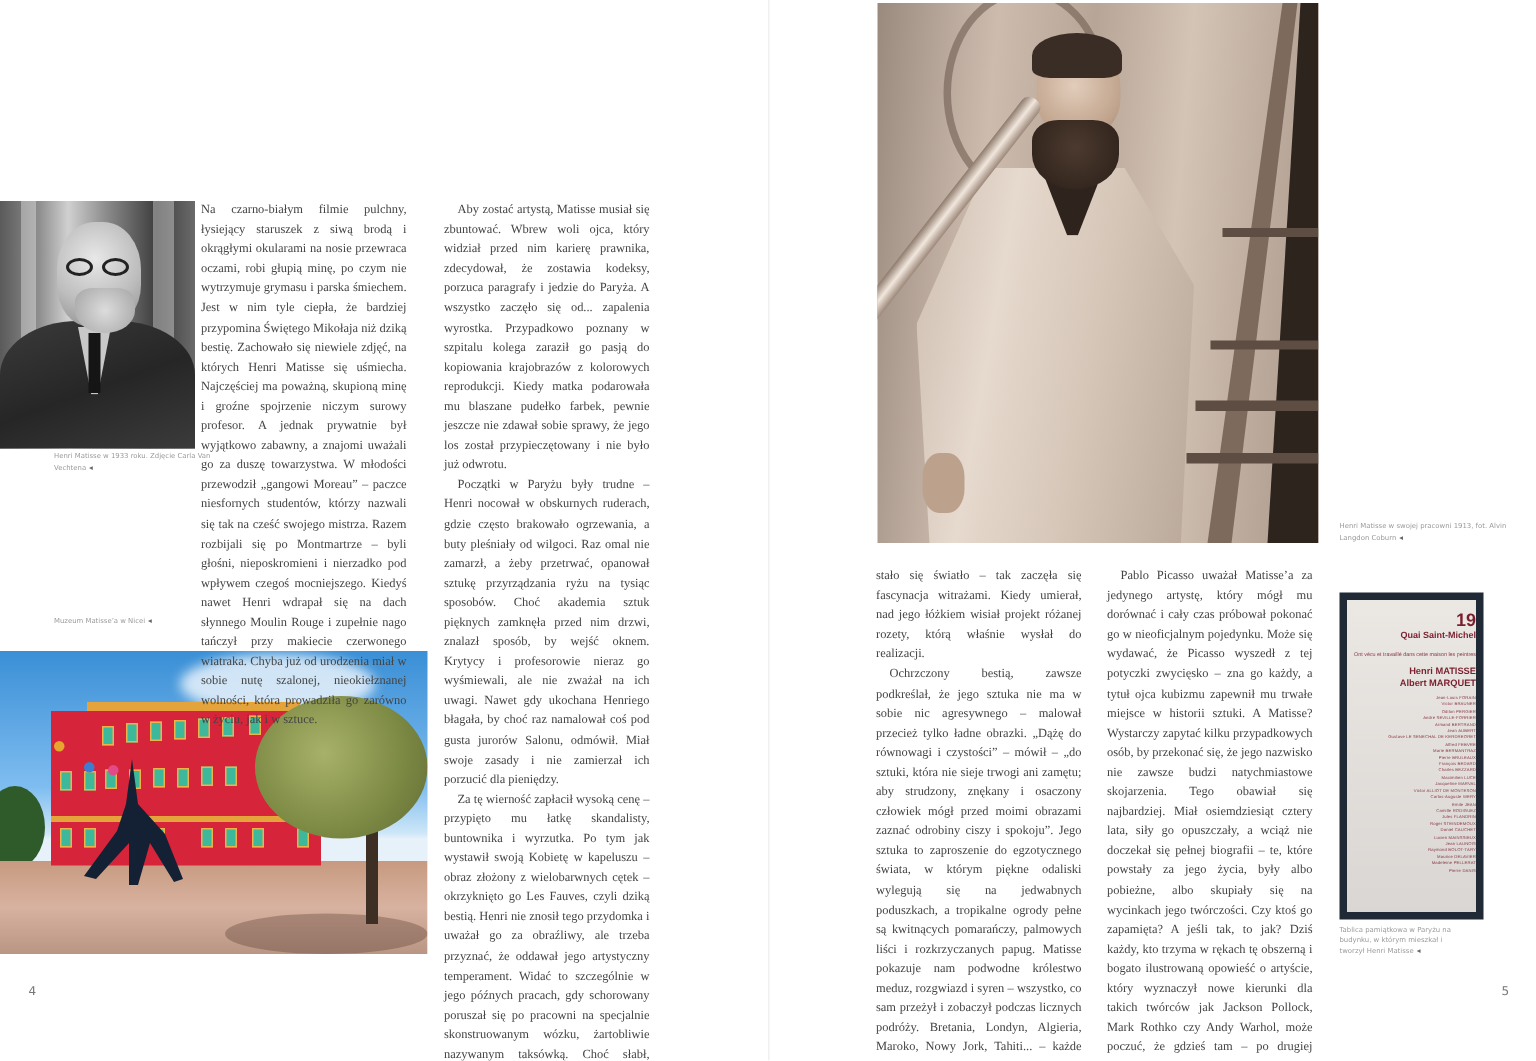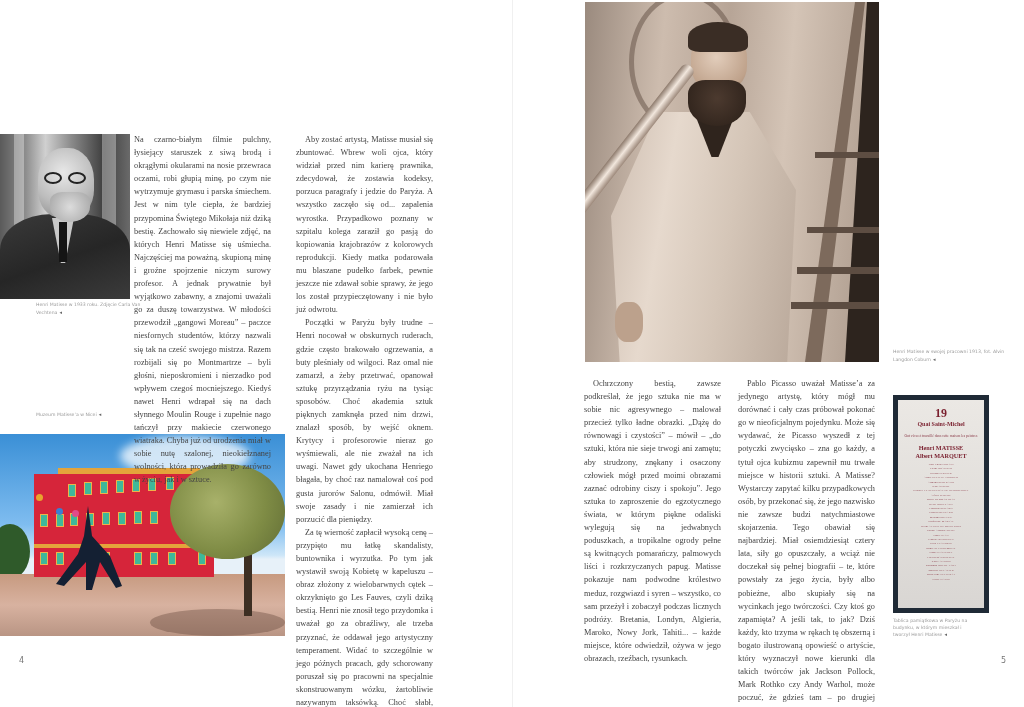--- a/index.html
+++ b/index.html
@@ -86,21 +86,21 @@
     .photo-studio .coat { position: absolute; left: 26px; top: 110px; width: 185px; height: 260px; background: linear-gradient(100deg, #cdbdb0 0%, #e6d9cd 30%, #d5c6b8 60%, #b9a89a 100%); clip-path: polygon(25% 0, 75% 0, 100% 30%, 95% 100%, 5% 100%, 0 40%); }
     .photo-studio .collar { position: absolute; left: 95px; top: 110px; width: 70px; height: 45px; background: #2f241d; clip-path: polygon(20% 0, 80% 0, 55% 100%, 45% 100%); }
     .photo-studio .ladder { position: absolute; left: 200px; top: 0; width: 94px; height: 360px; }
     .photo-studio .stick { position: absolute; left: 100px; top: 60px; width: 14px; height: 220px; background: linear-gradient(90deg, #8d7a6c, #f2e7dd, #9c887a); transform: rotate(38deg); transform-origin: top left; border-radius: 6px; }
     .photo-studio .hand { position: absolute; left: 30px; top: 300px; width: 28px; height: 40px; border-radius: 40%; background: #bca18c; }
 
     
     .photo-plaque {
       position: absolute; left: 893px; top: 395px; width: 96px; height: 218px; background: #1f2a36; padding: 5px 5px;
     }
-    .plaque-inner { width: 100%; height: 100%; background: linear-gradient(180deg, #ebe8e4 0%, #d9d6d3 100%); text-align: center; font-family: Liberation Serif, serif; color: #7a1f2e; overflow: hidden; padding-top: 7px; }
+    .plaque-inner { width: 100%; height: 100%; background: linear-gradient(180deg, #ebe8e4 0%, #d9d6d3 100%); text-align: right; font-family: Liberation Sans, sans-serif; color: #7a1f2e; overflow: hidden; padding-top: 7px; }
     .plaque-num { font-size: 12px; font-weight: bold; line-height: 13px; }
     .plaque-street { font-size: 6px; font-weight: bold; line-height: 8px; margin-bottom: 6px; }
     .plaque-sub { font-size: 3.6px; line-height: 5px; color: #8a3a48; }
     .plaque-main { font-size: 6.2px; font-weight: bold; line-height: 8px; margin-top: 5px; }
     .plaque-names { margin-top: 3px; font-size: 2.8px; line-height: 4.4px; color: #8a3a48; letter-spacing: 0.1px; }
   </style>
 </head>
 <body>
 
 <div class="spread">
@@ -193,20 +193,21 @@
       <rect x="22" y="225" width="72" height="6" fill="#5d4d42"></rect>
       <rect x="12" y="265" width="82" height="7" fill="#5d4d42"></rect>
       <rect x="6" y="300" width="88" height="7" fill="#5d4d42"></rect>
     </svg>
   </div>
   <div class="caption cap-studio">
     <span>Henri Matisse w swojej pracowni 1913, fot. Alvin Langdon Coburn</span><span class="arrow">◂</span>
   </div>
 
   <div class="col col3">
+    <p>stało się światło – tak zaczęła się fascynacja witrażami. Kiedy umierał, nad jego łóżkiem wisiał projekt różanej rozety, którą właśnie wysłał do realizacji.</p>
     <p class="ind">Ochrzczony bestią, zawsze podkreślał, że jego sztuka nie ma w sobie nic agresywnego – malował przecież tylko ładne obrazki. „Dążę do równowagi i czystości” – mówił – „do sztuki, która nie sieje trwogi ani zamętu; aby strudzony, znękany i osaczony człowiek mógł przed moimi obrazami zaznać odrobiny ciszy i spokoju”. Jego sztuka to zaproszenie do egzotycznego świata, w którym piękne odaliski wylegują się na jedwabnych poduszkach, a tropikalne ogrody pełne są kwitnących pomarańczy, palmowych liści i rozkrzyczanych papug. Matisse pokazuje nam podwodne królestwo meduz, rozgwiazd i syren – wszystko, co sam przeżył i zobaczył podczas licznych podróży. Bretania, Londyn, Algieria, Maroko, Nowy Jork, Tahiti... – każde miejsce, które odwiedził, ożywa w jego obrazach, rzeźbach, rysunkach.</p>
   </div>
 
   <div class="col col4">
     <p class="ind">Pablo Picasso uważał Matisse’a za jedynego artystę, który mógł mu dorównać i cały czas próbował pokonać go w nieoficjalnym pojedynku. Może się wydawać, że Picasso wyszedł z tej potyczki zwycięsko – zna go każdy, a tytuł ojca kubizmu zapewnił mu trwałe miejsce w historii sztuki. A Matisse? Wystarczy zapytać kilku przypadkowych osób, by przekonać się, że jego nazwisko nie zawsze budzi natychmiastowe skojarzenia. Tego obawiał się najbardziej. Miał osiemdziesiąt cztery lata, siły go opuszczały, a wciąż nie doczekał się pełnej biografii – te, które powstały za jego życia, były albo pobieżne, albo skupiały się na wycinkach jego twórczości. Czy ktoś go zapamięta? A jeśli tak, to jak? Dziś każdy, kto trzyma w rękach tę obszerną i bogato ilustrowaną opowieść o artyście, który wyznaczył nowe kierunki dla takich twórców jak Jackson Pollock, Mark Rothko czy Andy Warhol, może poczuć, że gdzieś tam – po drugiej stronie płótna – Henri Matisse uśmiecha się szeroko. Jest spokojny.</p>
   </div>
 
   <div class="photo-plaque">
     <div class="plaque-inner">
       <div class="plaque-num">19</div>

